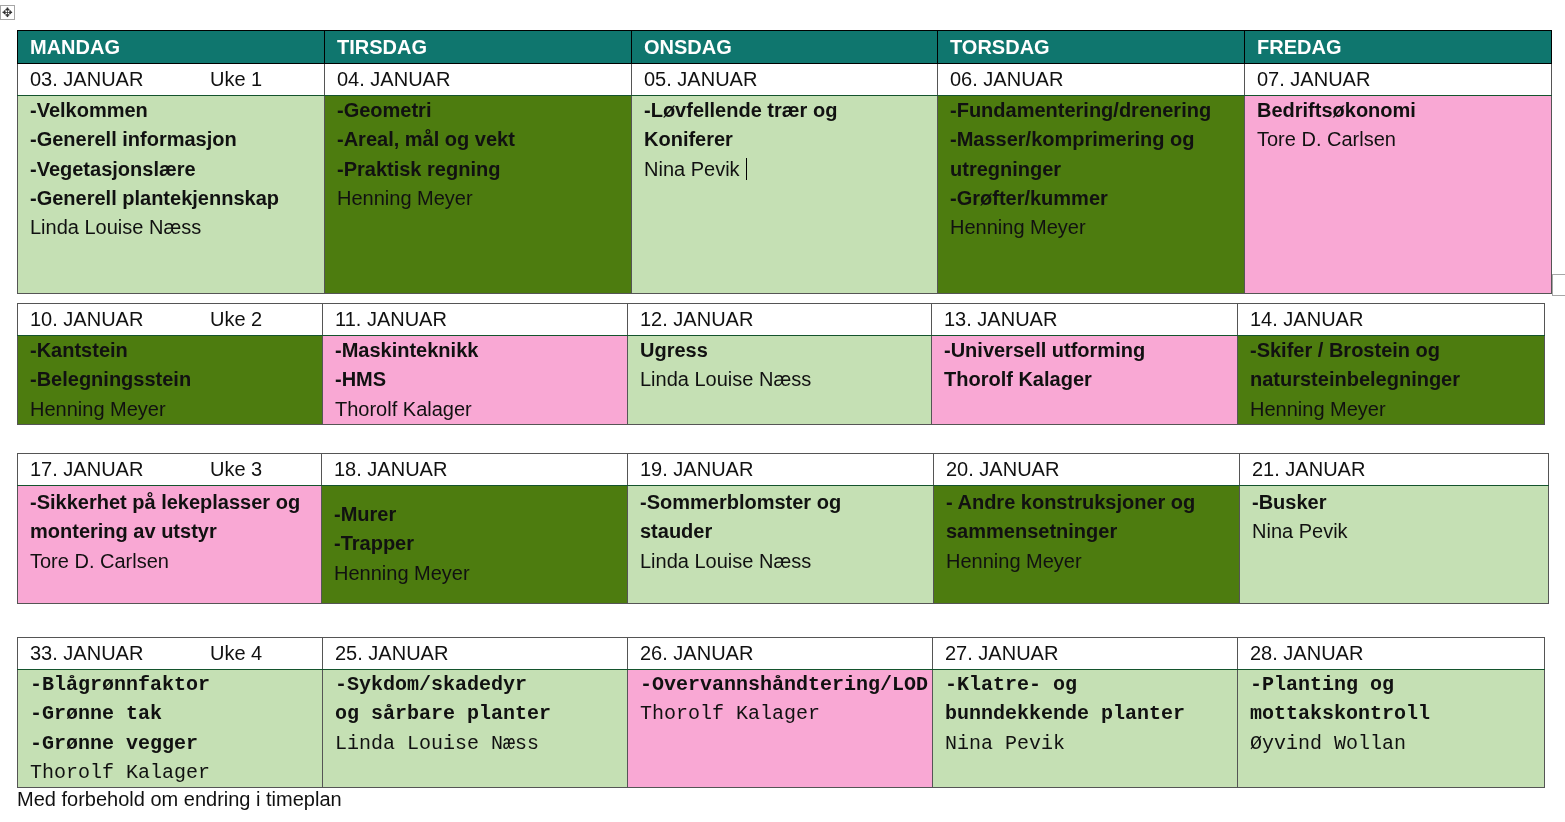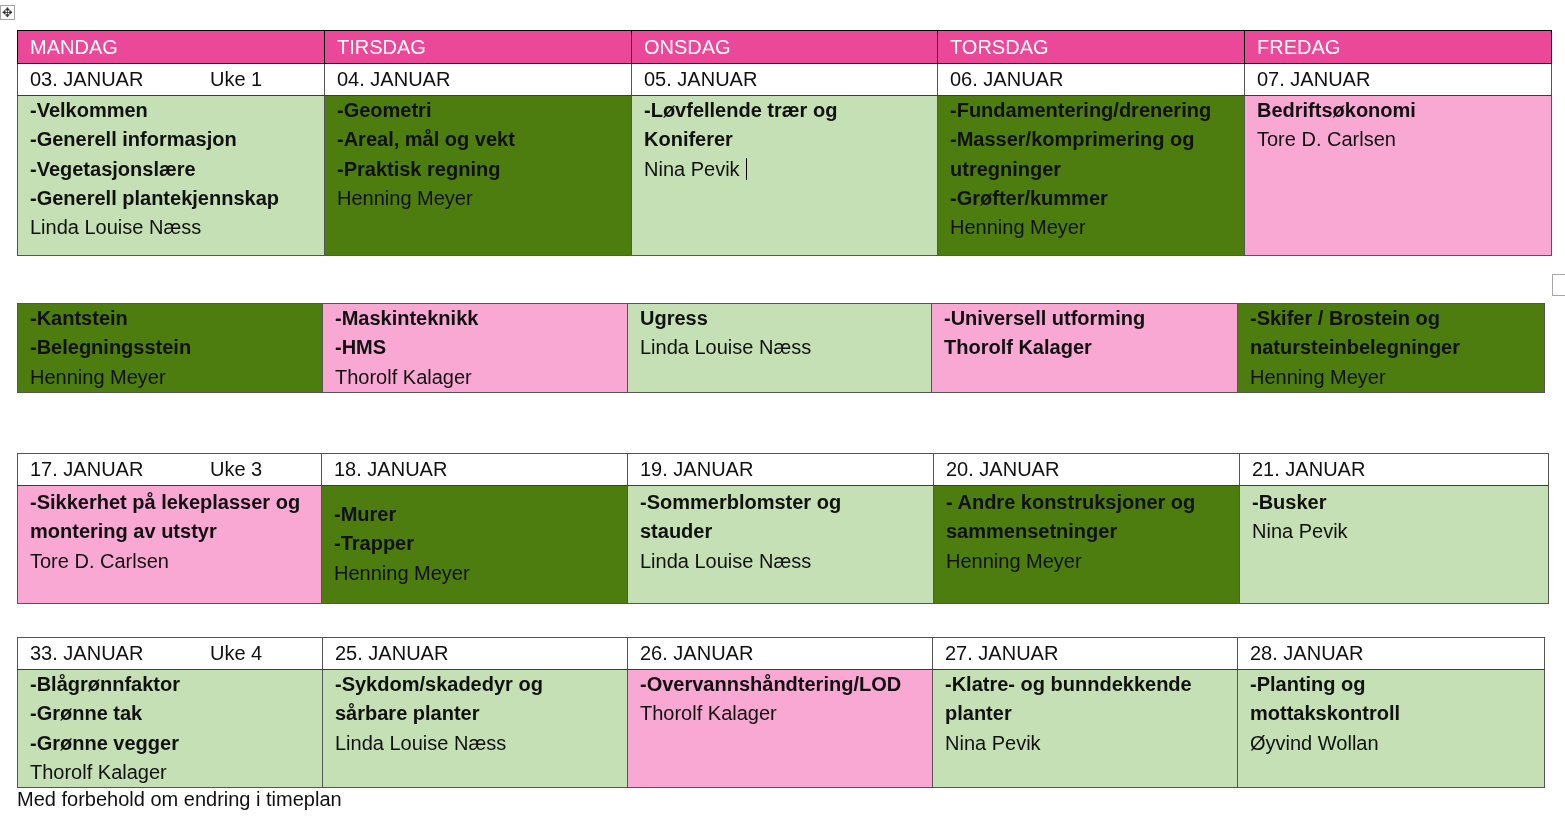--- a/index.html
+++ b/index.html
@@ -19,21 +19,21 @@
   }
   table.sched {
     position: absolute; border-collapse: collapse; table-layout: fixed;
     font-size: 20px;
   }
   table.sched td {
     border: 1px solid #555; padding: 0 0 0 12px; vertical-align: top;
     box-sizing: border-box;
   }
   tr.dayhead td {
-    background: #ec4899; color: #fff; font-weight: normal; height: 32px;
+    background: #0f766e; color: #fff; font-weight: bold; height: 32px;
     line-height: 32px; border-color: #000;
   }
   tr.daterow td { background: #fff; height: 32px; line-height: 31px; border-bottom: 1px solid #14532d; }
   tr.content td { line-height: 29.3px; padding-top: 0; }
   .date-wrap { position: relative; }
   .uke-label { position: absolute; left: 180px; top: 0; }
   .green { background: #c5e0b4; }
   .gray { background: #4d7c0f; }
   .white { background: #f9a8d4; }
   .topic { font-weight: bold; display: block; }
@@ -68,21 +68,21 @@
   </tr>
   <tr class="daterow">
     <td>
           <div class="date-wrap"><span>03. JANUAR</span><span class="uke-label">Uke 1</span></div>
         </td>
     <td><span>04. JANUAR</span></td>
     <td><span>05. JANUAR</span></td>
     <td><span>06. JANUAR</span></td>
     <td><span>07. JANUAR</span></td>
   </tr>
-  <tr class="content" style="height:160px;">
+  <tr class="content" style="height:198px;">
     <td class="green">
       <span class="topic">-Velkommen</span>
       <span class="topic">-Generell informasjon</span>
       <span class="topic">-Vegetasjonslære</span>
       <span class="topic">-Generell plantekjennskap</span>
       <span class="teacher">Linda Louise Næss</span>
     </td>
     <td class="gray">
       <span class="topic">-Geometri</span>
       <span class="topic">-Areal, mål og vekt</span>
@@ -109,20 +109,29 @@
 
 <table class="sched" style="left:17px; top:303px; width:1527px;">
   <colgroup>
       <col style="width:305px">
       <col style="width:305px">
       <col style="width:304px">
       <col style="width:306px">
       <col style="width:307px">
     </colgroup>
   <tbody>
+      <tr class="daterow">
+    <td>
+          <div class="date-wrap"><span>10. JANUAR</span><span class="uke-label">Uke 2</span></div>
+        </td>
+    <td><span>11. JANUAR</span></td>
+    <td><span>12. JANUAR</span></td>
+    <td><span>13. JANUAR</span></td>
+    <td><span>14. JANUAR</span></td>
+  </tr>
   <tr class="content" style="height:88px;">
     <td class="gray">
       <span class="topic">-Kantstein</span>
       <span class="topic">-Belegningsstein</span>
       <span class="teacher">Henning Meyer</span>
     </td>
     <td class="white">
       <span class="topic">-Maskinteknikk</span>
       <span class="topic">-HMS</span>
       <span class="teacher">Thorolf Kalager</span>
@@ -198,21 +207,21 @@
   <tbody>
       <tr class="daterow">
     <td>
           <div class="date-wrap"><span>33. JANUAR</span><span class="uke-label">Uke 4</span></div>
         </td>
     <td><span>25. JANUAR</span></td>
     <td><span>26. JANUAR</span></td>
     <td><span>27. JANUAR</span></td>
     <td><span>28. JANUAR</span></td>
   </tr>
-  <tr class="content" style="height:117px;">
+  <tr class="content" style="height:117px;font-family:Liberation Mono, monospace;">
     <td class="green">
       <span class="topic">-Blågrønnfaktor</span>
       <span class="topic">-Grønne tak</span>
       <span class="topic">-Grønne vegger</span>
       <span class="teacher">Thorolf Kalager</span>
     </td>
     <td class="green" style="padding-right:70px;">
       <span class="topic">-Sykdom/skadedyr og sårbare planter</span>
       <span class="teacher">Linda Louise Næss</span>
     </td>

